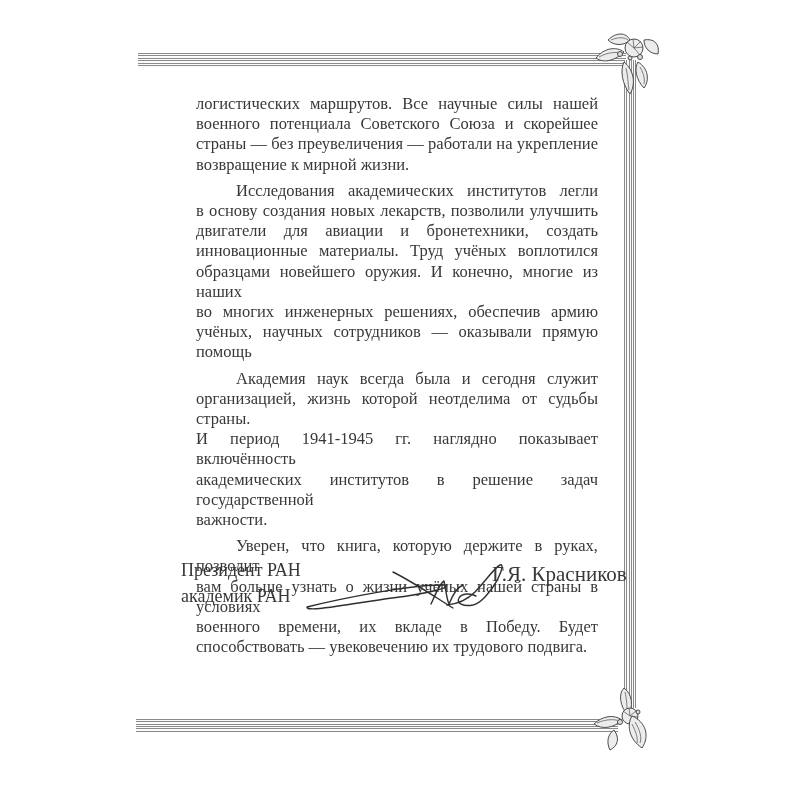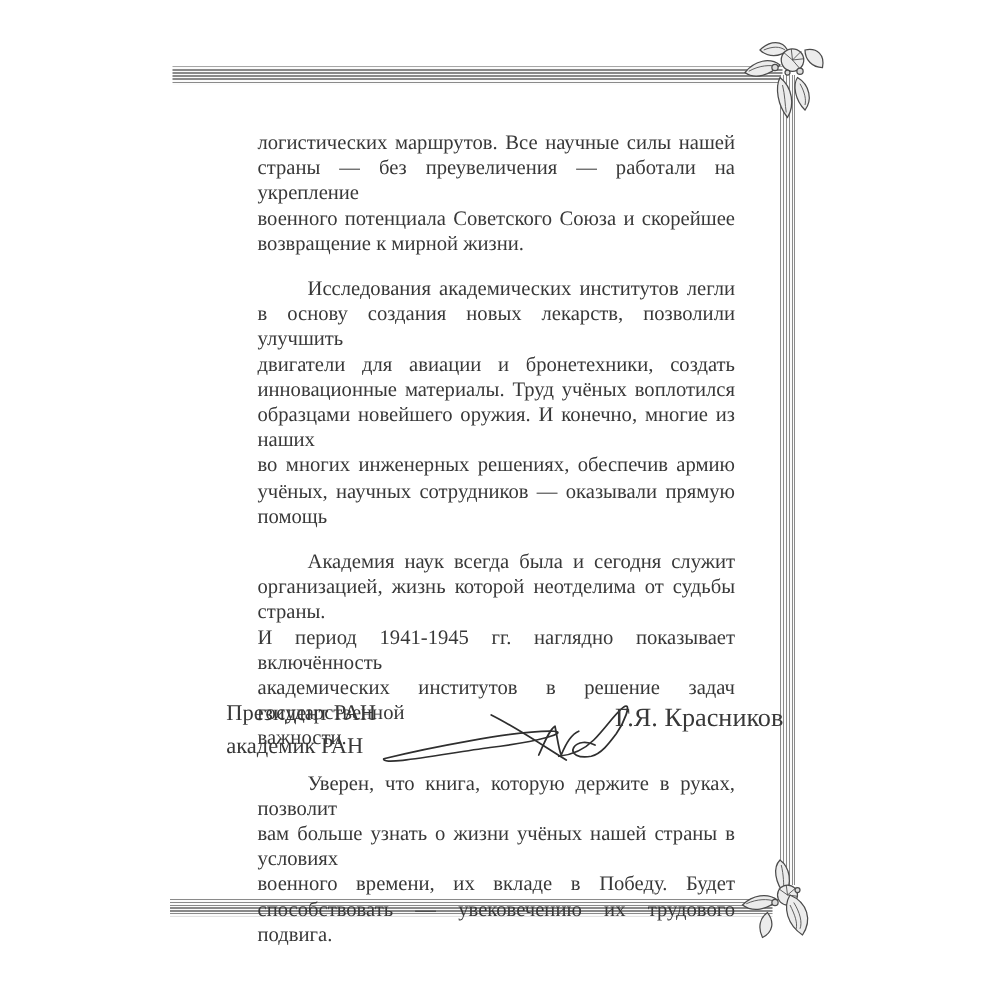--- a/index.html
+++ b/index.html
@@ -44,21 +44,21 @@
   .ornament .vein { fill: none; stroke-width: 0.7; }
   .ornament .berry { fill: #dcdcdc; }
 
   
   .letter-body {
     position: absolute;
     left: 190px; top: 88px; width: 414px;
     font-size: 16.5px; line-height: 20.2px;
     color: var(--ink, #383838);
   }
-  .para { margin: 16px; }
+  .para { margin: 6px; }
   .line { text-align: justify; text-align-last: justify; }
   .line.line-last { text-align-last: left; }
   .line.line-first-indent { text-indent: 40px; }
 
   
   .signoff {
     position: absolute; left: 181px; top: 558px;
     font-size: 18px; line-height: 25.5px;
     color: var(--ink, #383838);
   }
@@ -114,22 +114,22 @@
     <path class="vein" d="M43,36 C48,44 50,52 48,57"></path>
     <path class="vein" d="M40,38 C44,46 46,52 45,57"></path>
     <path d="M22,44 C28,52 26,60 18,64 C14,56 16,48 22,44 Z"></path>
     <circle class="berry" cx="28" cy="36" r="2.5"></circle>
     <circle class="berry" cx="46" cy="26" r="2"></circle>
   </svg>
 
   <div class="letter-body">
       <div class="para">
         <div class="line">логистических маршрутов. Все научные силы нашей</div>
+        <div class="line">военного потенциала Советского Союза и скорейшее</div>
         <div class="line">страны — без преувеличения — работали на укрепление</div>
-        <div class="line">военного потенциала Советского Союза и скорейшее</div>
         <div class="line line-last">возвращение к мирной жизни.</div>
       </div>
       <div class="para">
         <div class="line line-first-indent">Исследования академических институтов легли</div>
         <div class="line">в основу создания новых лекарств, позволили улучшить</div>
         <div class="line">двигатели для авиации и бронетехники, создать</div>
         <div class="line">инновационные материалы. Труд учёных воплотился</div>
         <div class="line">образцами новейшего оружия. И конечно, многие из наших</div>
         <div class="line">во многих инженерных решениях, обеспечив армию</div>
         <div class="line">учёных, научных сотрудников — оказывали прямую помощь</div>

